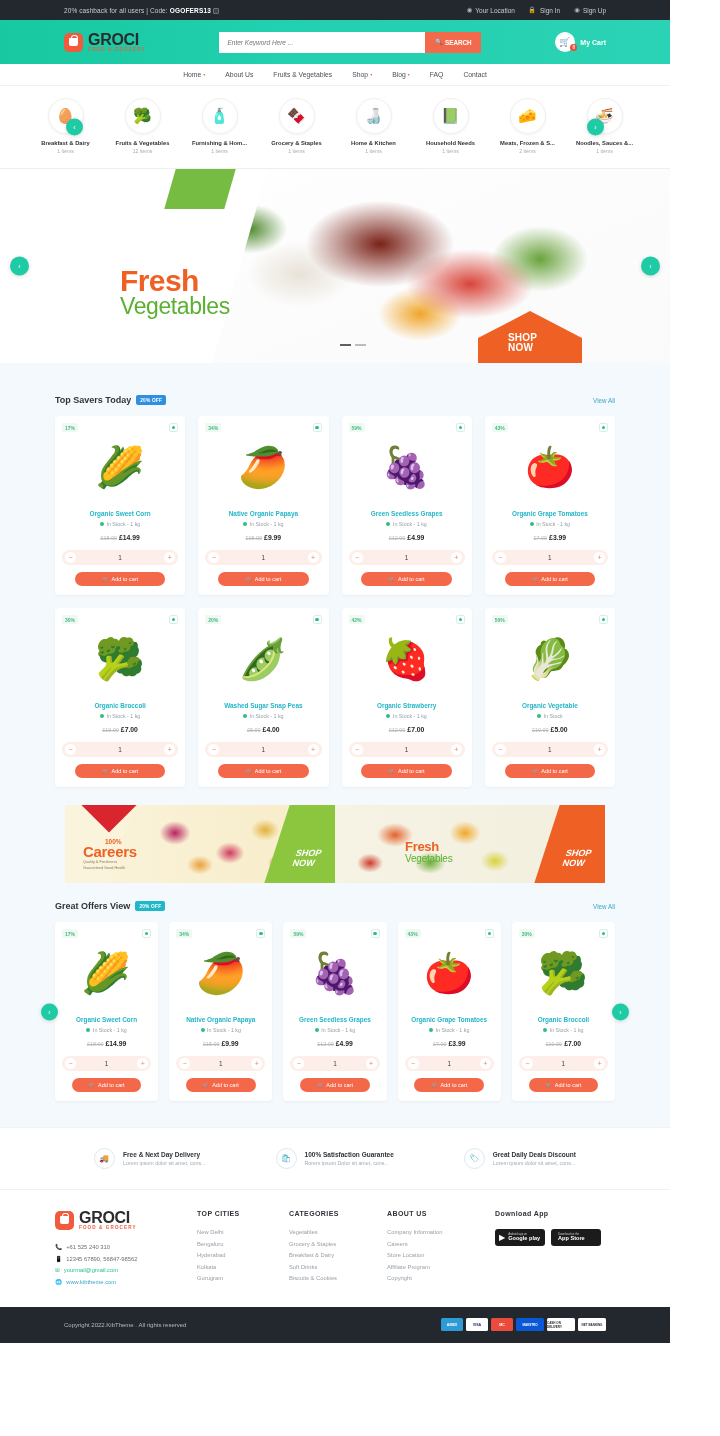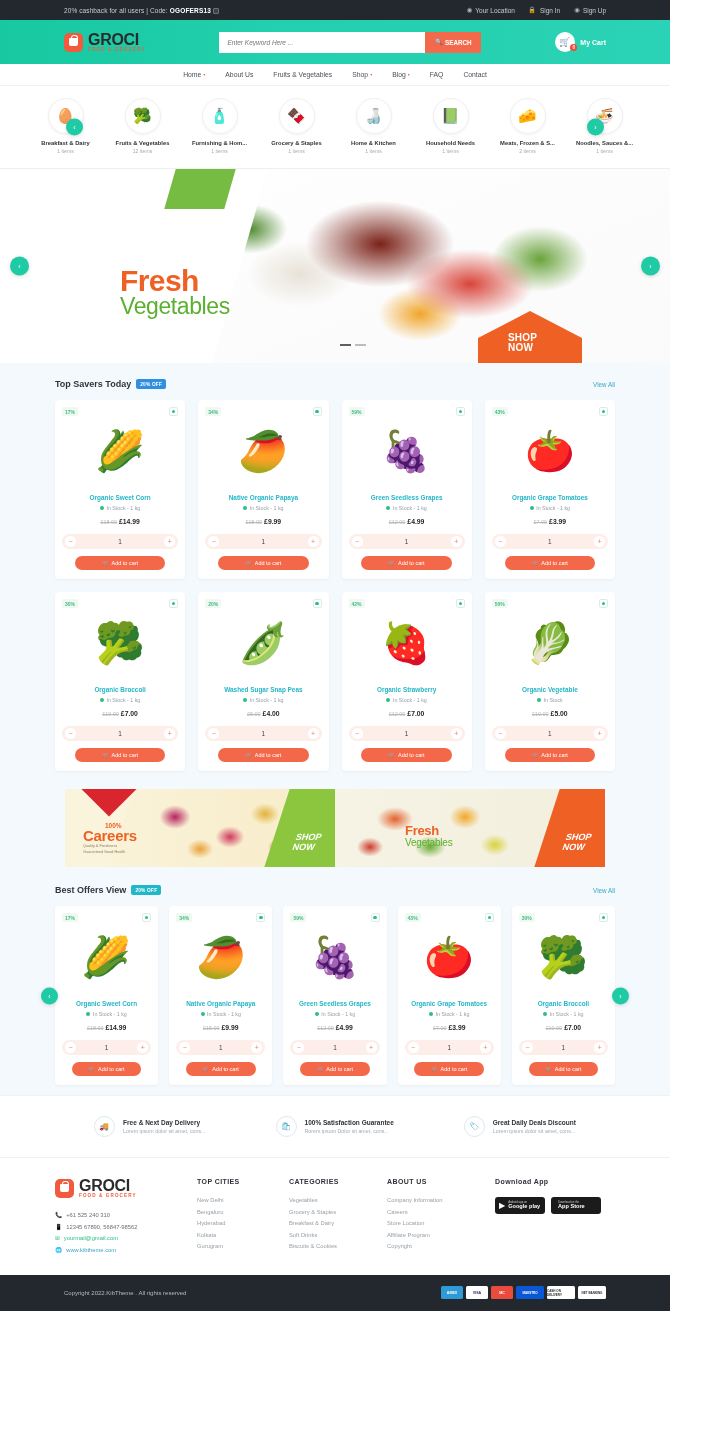--- a/index.html
+++ b/index.html
@@ -136,21 +136,21 @@
     padding:22px 0 0 30px; letter-spacing:.2px;
   }
   .hero-dots { position:absolute; left:340px; bottom:17px; display:flex; gap:4px; }
   .hero-dots i { width:11px; height:1.6px; background:#b9bcc0; display:block; }
   .hero-dots i.on { background:#5c6066; }
   .hero-ar { width:19px; height:19px; }
   .ar-hero-l { left:10px; } .ar-hero-r { right:10px; }
 
   
   .sec-wrap { background:#f3f9fd; padding:16px 0 10px; }
-  .container { width:560px; margin:0 auto; }
+  .container { width:560px; margin:16px auto; }
   .sec-head { display:flex; align-items:center; justify-content:space-between; margin-bottom:11px; }
   .sec-title { font-size:9px; font-weight:bold; color:#31353b; display:flex; align-items:center; gap:5px; }
   .badge { font-size:4.8px; font-weight:bold; color:#fff; padding:2.5px 4px; border-radius:2px; letter-spacing:.2px; }
   .viewall { font-size:6.3px; color:#3aa6c4; cursor:pointer; }
 
   .grid4 { display:grid; grid-template-columns:repeat(4,1fr); gap:13px; }
   .card {
     background:#fff; border-radius:4px; padding:7px 7px 9px; position:relative;
     box-shadow:0 1px 3px rgba(0,0,0,0.05); text-align:center;
   }
@@ -667,21 +667,21 @@
           </div>
           <div class="pb-orange">
             <div>SHOP</div>
             <div>NOW</div>
           </div>
         </div>
       </div>
 
       <div class="sec-head" style="margin-top:18px;">
         <div class="sec-title">
-          <span>Best Offers View</span>
+          <span>Great Offers View</span>
           <span class="badge" id="bo-badge" style="background: rgb(31, 184, 201);">20% OFF</span>
         </div>
         <span class="viewall">View All</span>
       </div>
       <div class="carousel-wrap">
         <div class="grid5" id="bo-grid">
             <div class="card">
     <div class="card-top">
       <span class="disc">17%</span>
       <span class="wish">

